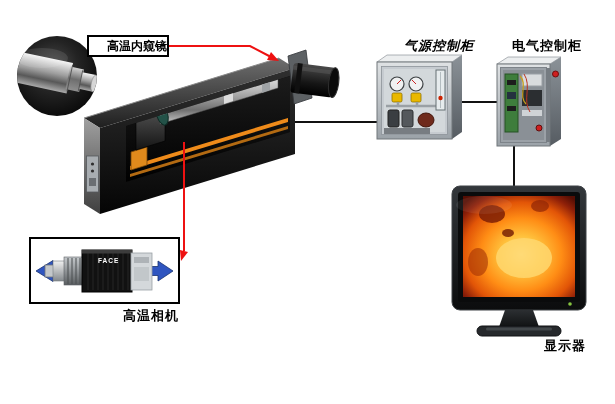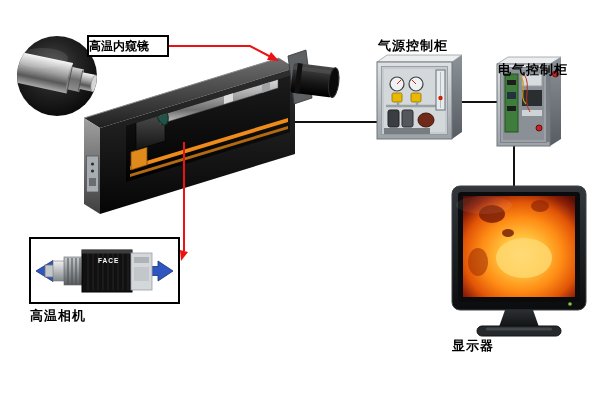--- a/index.html
+++ b/index.html
@@ -1,19 +1,19 @@
 <!DOCTYPE html>
 <html><head>
 <meta charset="utf-8">
 <style>
   html,body{margin:0;padding:0;background:#fff;}
   #canvas{position:relative;width:615px;height:404px;background:#fff;overflow:hidden;
           font-family:"Liberation Sans","DejaVu Sans",sans-serif;}
   #scene{position:absolute;left:0;top:0;}
-  .lbl{position:absolute;font-weight:bold;font-size:13px;color:#000;text-align:left;letter-spacing:1px;}
+  .lbl{position:absolute;font-weight:bold;font-size:13px;color:#000;text-align:right;letter-spacing:1px;}
   .lbl.boxed{border:2px solid #000;background:#fff;font-size:12px;line-height:18px;letter-spacing:0;height:18px;}
 </style>
 </head>
 <body>
 
 <div id="canvas">
 
 <svg id="scene" width="615" height="404" viewBox="0 0 615 404">
   <defs>
     <radialGradient id="pg" cx="45%" cy="38%" r="70%">
@@ -237,18 +237,18 @@
 
   <g>
     <path d="M168,46 L250,46 L271,57" stroke="#ee1111" stroke-width="2" fill="none"></path>
     <polygon points="279,61 267,60 271,52" fill="#ee1111"></polygon>
     <path d="M184,142 L184,251" stroke="#ee1111" stroke-width="2" fill="none"></path>
     <polygon points="181,261 188,252 180,250" fill="#ee1111"></polygon>
   </g>
 </svg>
 
 <div class="lbl boxed" style="left:87px;top:35px;width:78px;">高温内窥镜</div>
-<div class="lbl" style="left:378px;top:37px;width:82px;">气源控制柜</div>
-<div class="lbl" style="left:498px;top:37px;width:84px;margin-top:24px;">电气控制柜</div>
+<div class="lbl" style="left:392px;top:37px;width:82px;font-style:italic;">气源控制柜</div>
+<div class="lbl" style="left:498px;top:37px;width:84px;">电气控制柜</div>
 <div class="lbl" style="left:452px;top:337px;width:134px;">显示器</div>
 <div class="lbl" style="left:30px;top:307px;width:149px;">高温相机</div>
 
 </div>
 
 </body></html>

